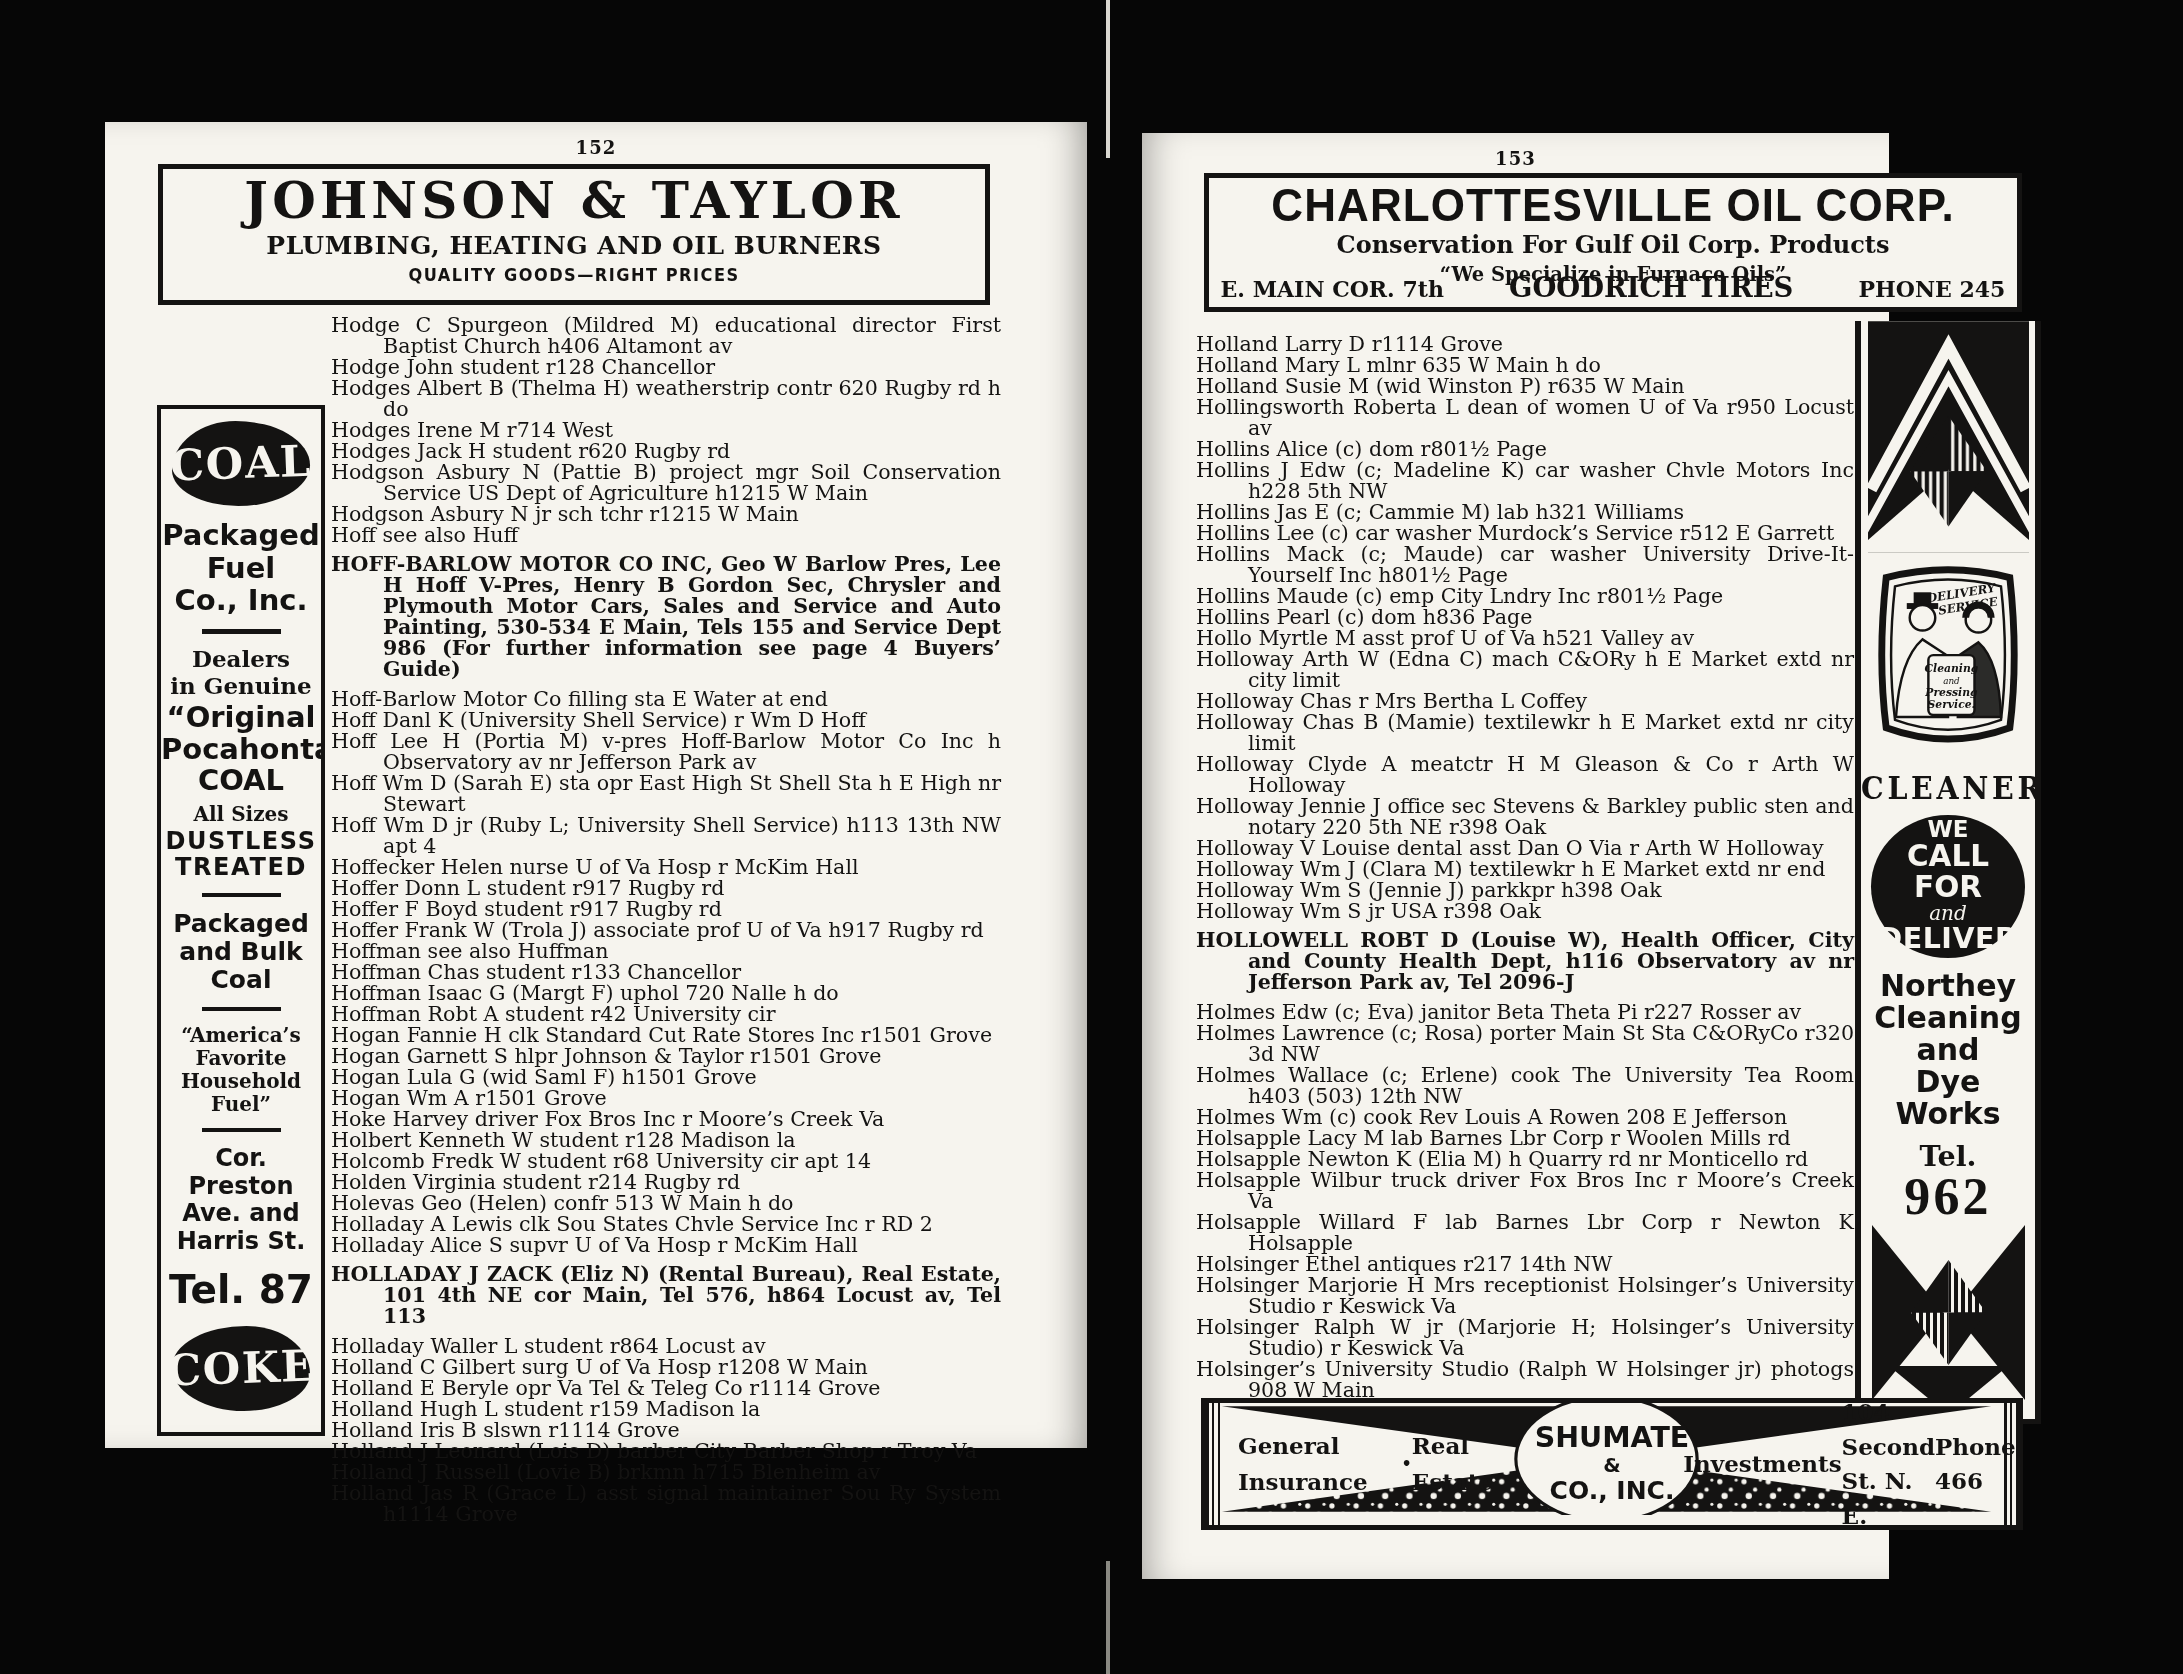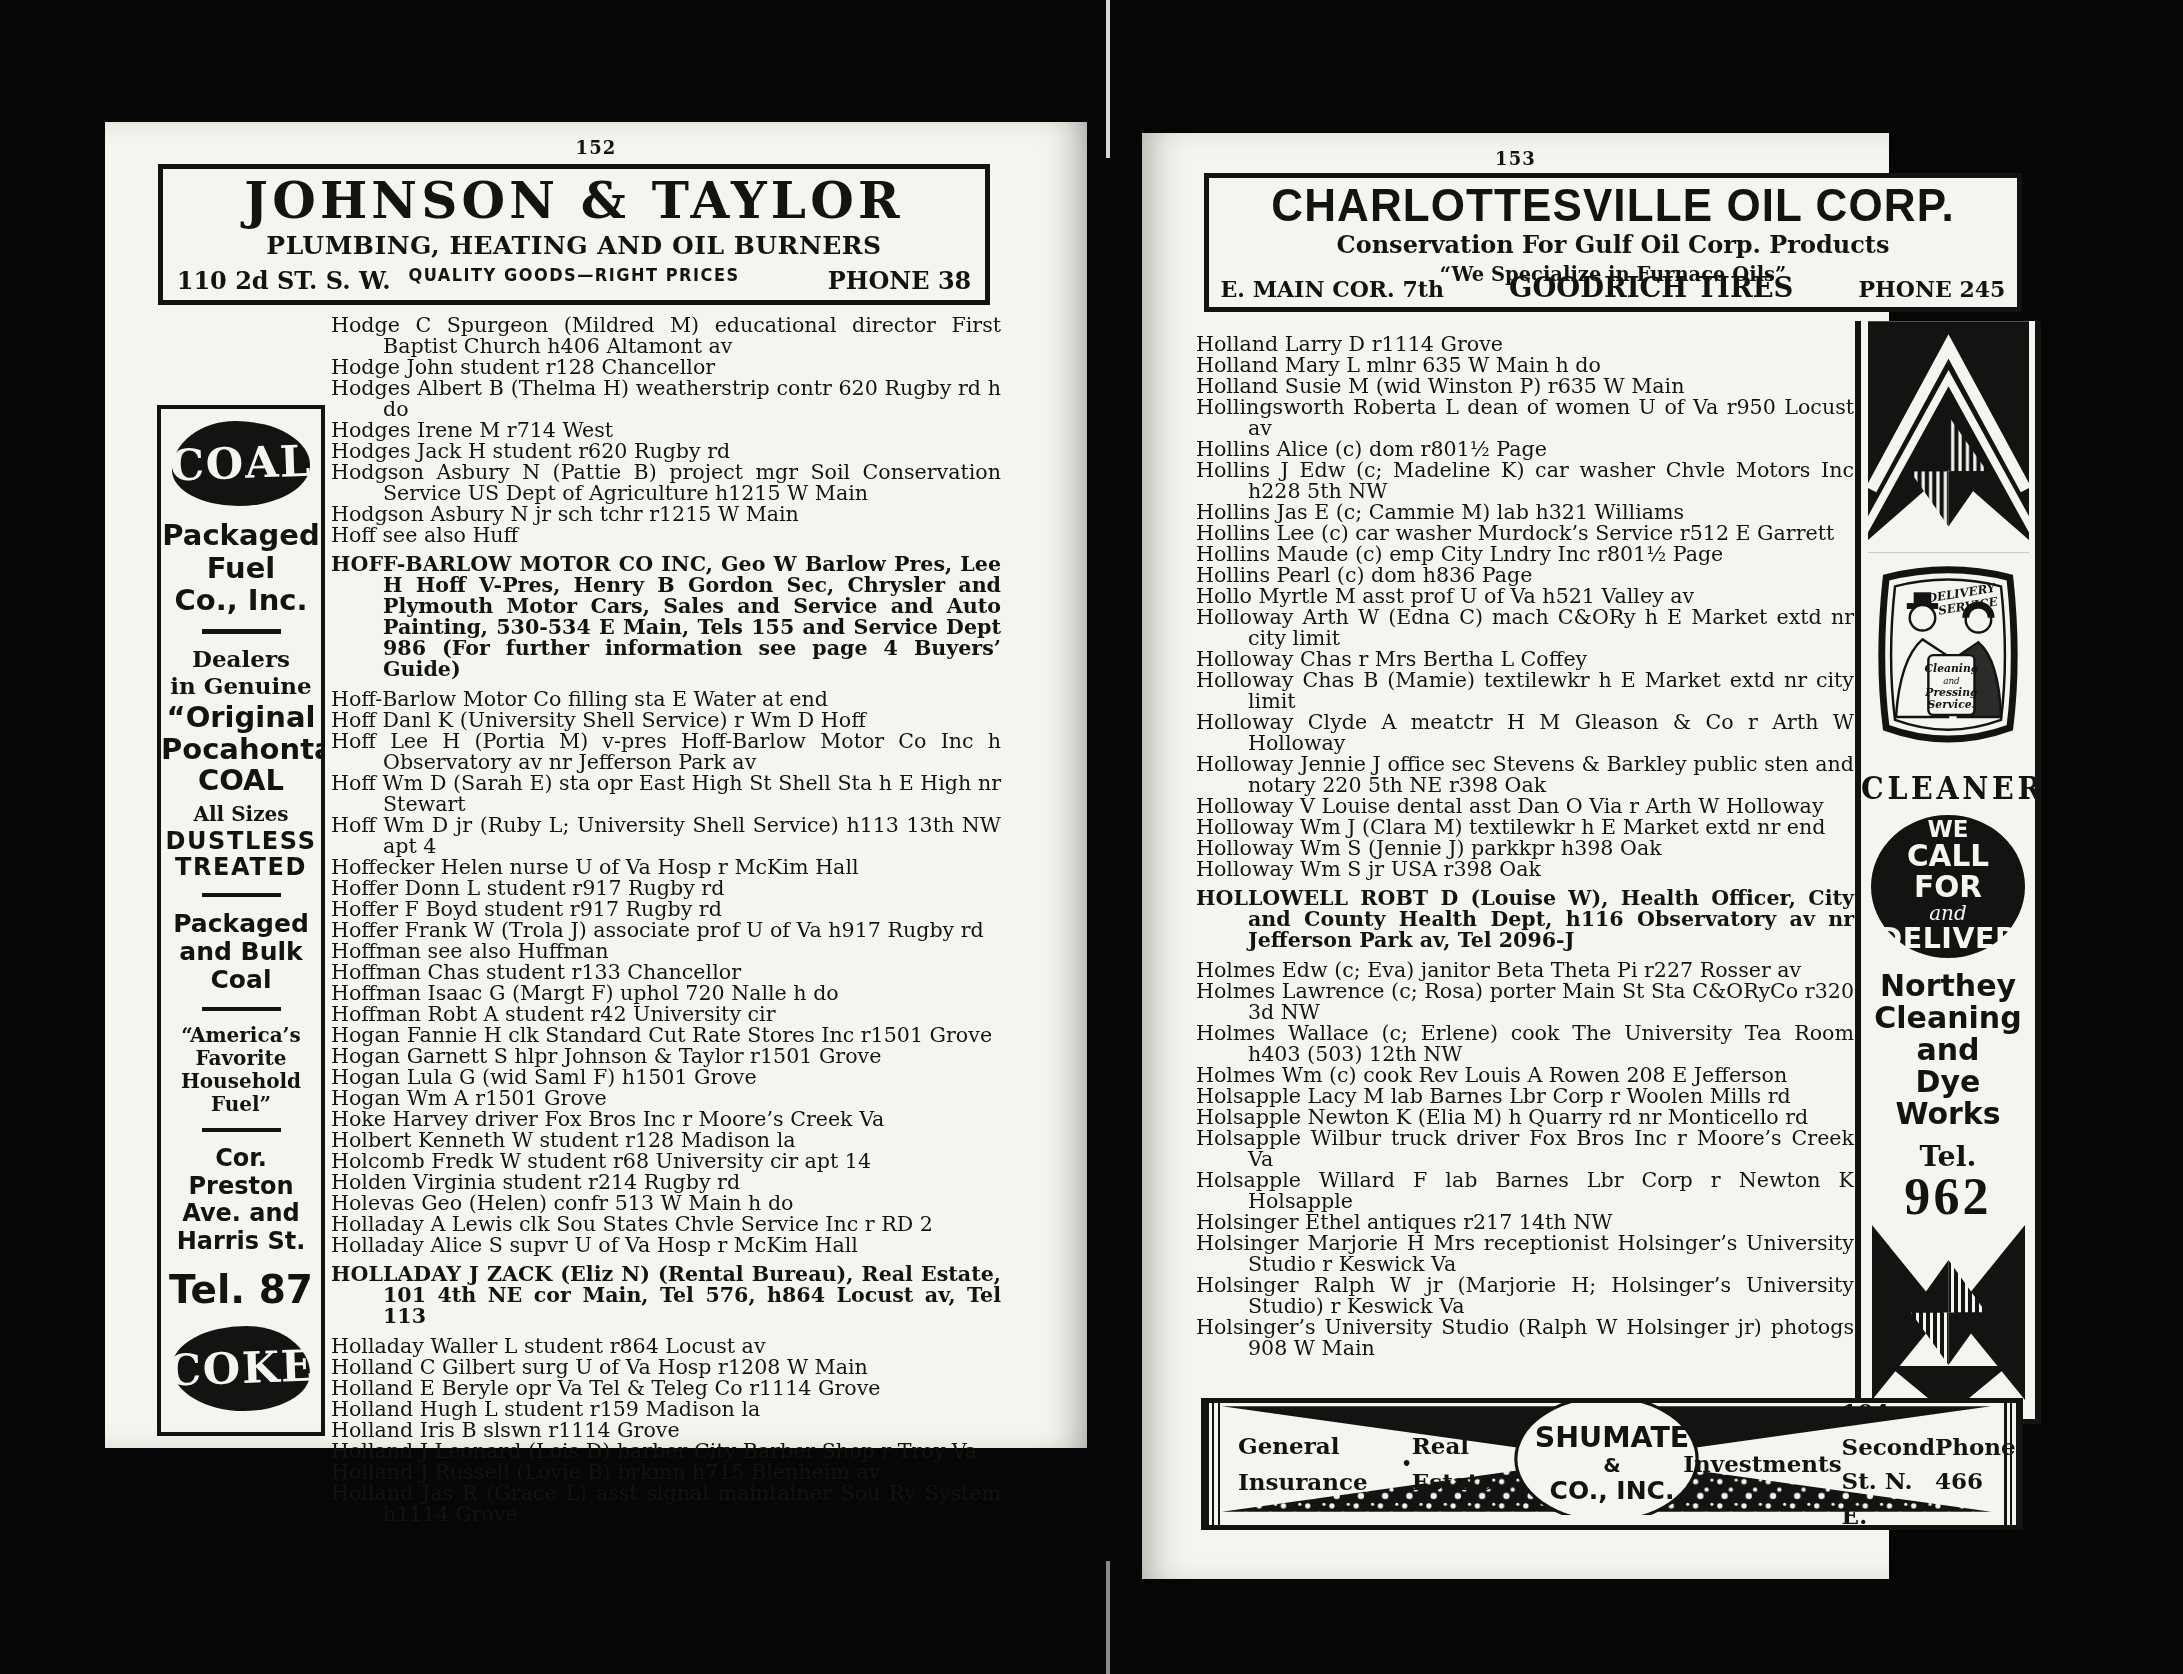--- a/index.html
+++ b/index.html
@@ -113,24 +113,20 @@
 <div class="spine" id="spine-top"></div>
 <div class="spine" id="spine-bottom"></div>
 
 <div class="page" id="left-page">
   <div class="pagenum">152</div>
 
   <div class="boxad" id="jt-ad">
     <div class="jt-title">JOHNSON &amp; TAYLOR</div>
     <div class="jt-sub">PLUMBING, HEATING AND OIL BURNERS</div>
     <div class="jt-tag">QUALITY GOODS—RIGHT PRICES</div>
-    <div class="ad-bottomrow">
-      <span>110 2d ST. S. W.</span>
-      <span>PHONE 38</span>
-    </div>
   </div>
 
   <div id="coal-ad">
     <div class="blob">
         <span>COAL</span>
       </div>
     <div class="coal-co lines">Packaged
 Fuel
 Co., Inc.</div>
     <div class="rule"></div>
@@ -223,20 +219,21 @@
 
   <div class="listings" id="right-listings">
       <p class="entry">Holland Larry D r1114 Grove</p>
       <p class="entry">Holland Mary L mlnr 635 W Main h do</p>
       <p class="entry">Holland Susie M (wid Winston P) r635 W Main</p>
       <p class="entry">Hollingsworth Roberta L dean of women U of Va r950 Locust av</p>
       <p class="entry">Hollins Alice (c) dom r801½ Page</p>
       <p class="entry">Hollins J Edw (c; Madeline K) car washer Chvle Motors Inc h228 5th NW</p>
       <p class="entry">Hollins Jas E (c; Cammie M) lab h321 Williams</p>
       <p class="entry">Hollins Lee (c) car washer Murdock’s Service r512 E Garrett</p>
+      <p class="entry">Hollins Mack (c; Maude) car washer University Drive-It-Yourself Inc h801½ Page</p>
       <p class="entry">Hollins Maude (c) emp City Lndry Inc r801½ Page</p>
       <p class="entry">Hollins Pearl (c) dom h836 Page</p>
       <p class="entry">Hollo Myrtle M asst prof U of Va h521 Valley av</p>
       <p class="entry">Holloway Arth W (Edna C) mach C&amp;ORy h E Market extd nr city limit</p>
       <p class="entry">Holloway Chas r Mrs Bertha L Coffey</p>
       <p class="entry">Holloway Chas B (Mamie) textilewkr h E Market extd nr city limit</p>
       <p class="entry">Holloway Clyde A meatctr H M Gleason &amp; Co r Arth W Holloway</p>
       <p class="entry">Holloway Jennie J office sec Stevens &amp; Barkley public sten and notary 220 5th NE r398 Oak</p>
       <p class="entry">Holloway V Louise dental asst Dan O Via r Arth W Holloway</p>
       <p class="entry">Holloway Wm J (Clara M) textilewkr h E Market extd nr end</p>

